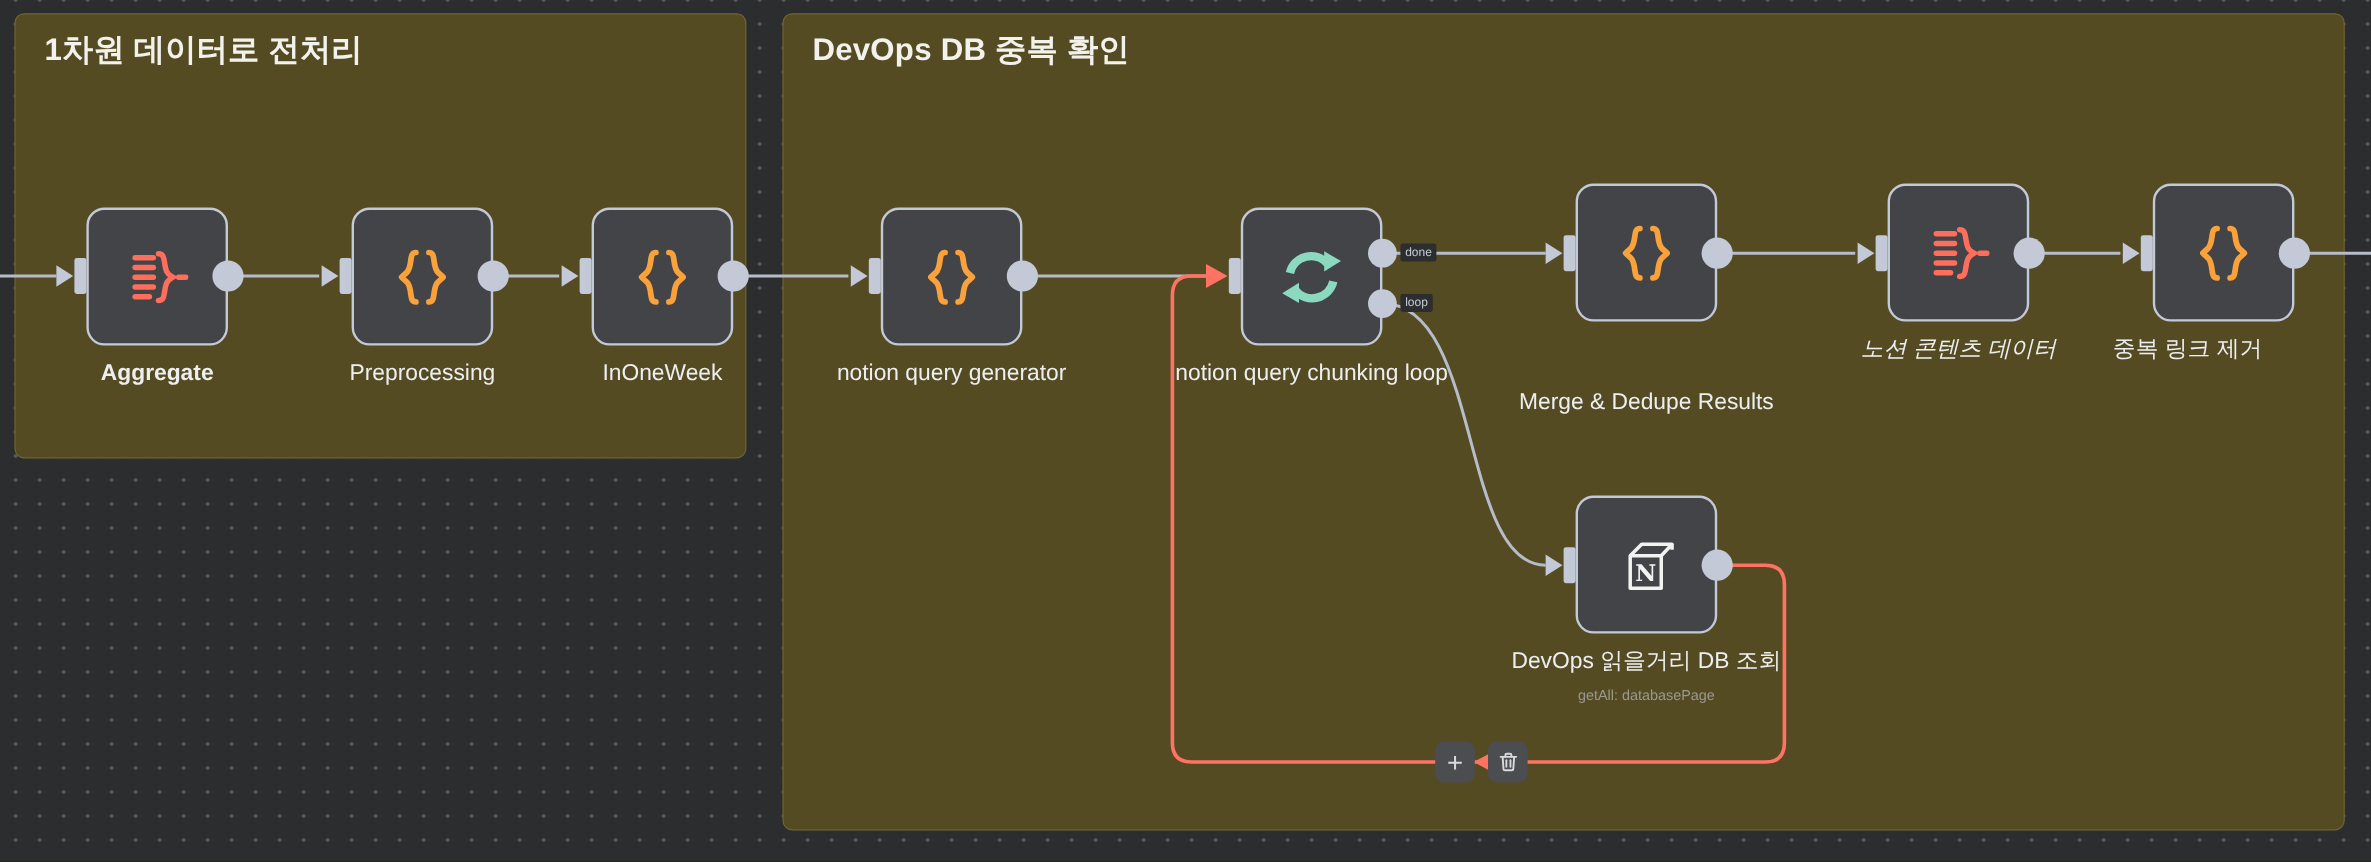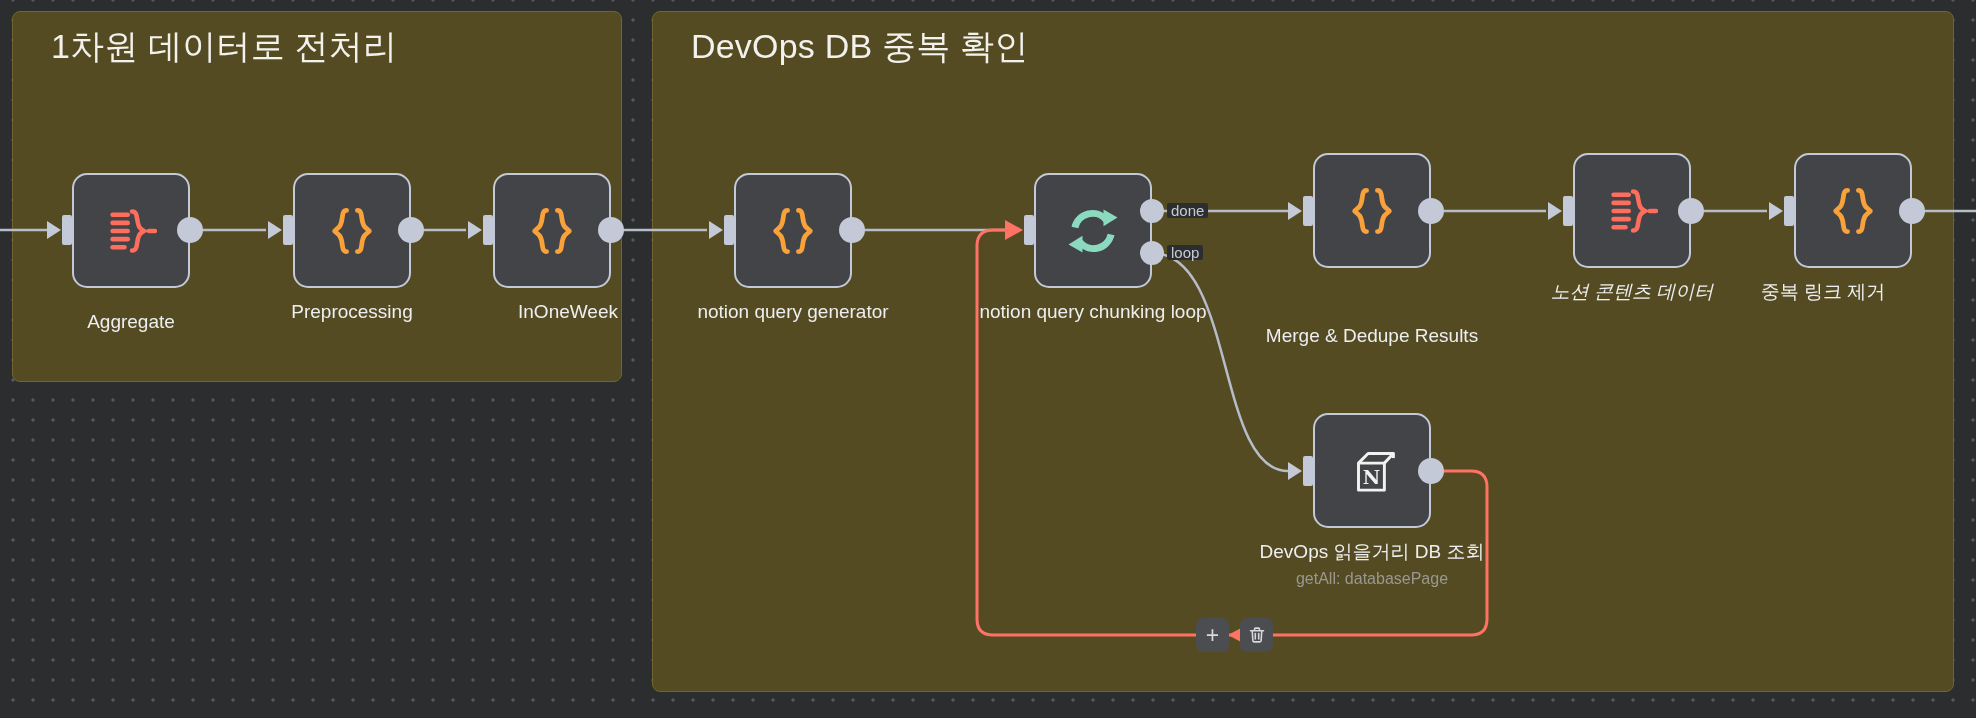--- a/index.html
+++ b/index.html
@@ -4,38 +4,38 @@
 <style>
   html,body{margin:0;padding:0;background:#1e1f20;}
   .canvas{
     position:relative; width:1976px; height:718px; overflow:hidden;
     background-color:#2c2d2e;
     background-image:radial-gradient(circle,#56585c 1.5px,transparent 1.7px);
     background-size:20px 20px; background-position:3px 10px;
     font-family:"Liberation Sans","DejaVu Sans",sans-serif;
   }
   .sticky{position:absolute;background:#544b23;border:1px solid #6f6530;border-radius:8px;z-index:0;}
-  .sticky-title{padding:12px 38px;font-size:34px;font-weight:400;color:#f2f1ec;letter-spacing:.2px;}
+  .sticky-title{padding:12px 24px;font-size:26px;font-weight:700;color:#f2f1ec;letter-spacing:.2px;}
   svg.layer{position:absolute;left:0;top:0;}
   svg.lines{z-index:1;}
   svg.ports{z-index:3;}
   .node{
     position:absolute;width:118px;height:115px;box-sizing:border-box;
     background:#424447;border:2px solid #c3c9d6;border-radius:15px;
     display:flex;align-items:center;justify-content:center;z-index:2;
   }
   .node-label{
     position:absolute;transform:translateX(-50%);text-align:center;
     color:#edeef0;font-size:19px;line-height:26px;white-space:nowrap;z-index:2;
   }
   .node-label.wrap{white-space:normal;width:230px;}
-  .node-sub{color:#9a9890;font-size:16px;line-height:20px;margin-top:4px;font-weight:400;}
+  .node-sub{color:#9a9890;font-size:12px;line-height:20px;margin-top:4px;font-weight:400;}
   .badge{
     position:absolute;z-index:3;background:#2c2d2e;color:#c6cbd5;
-    font-size:15px;line-height:15px;padding:0 4px;border-radius:2px;
+    font-size:10px;line-height:15px;padding:0 4px;border-radius:2px;
   }
   .conn-btn{
     position:absolute;z-index:4;width:33px;height:34px;border-radius:7px;
     background:#4b4d50;color:#d7d9db;display:flex;align-items:center;justify-content:center;
     font-size:23px;font-weight:400;cursor:pointer;
   }
   .dashed-badge{position:absolute;z-index:3;}
 </style>
 </head>
 <body>
@@ -71,41 +71,41 @@
         <path d="M7 9 H21"></path>
           <path d="M7 16.5 H21"></path>
           <path d="M7 24 H21"></path>
           <path d="M7 31.5 H21"></path>
           <path d="M7 39 H18"></path>
         <path d="M25 6 C31 6 28.5 14 31.5 20 C32.8 22.4 35 23.4 36 24 C35 24.6 32.8 25.6 31.5 28 C28.5 34 31 42 25 42"></path>
         <path d="M40.5 24 H46"></path>
       </g>
     </svg>
   </div>
-  <div class="node-label" style="left:131px;top:309px;">Aggregate</div>
+  <div class="node-label" style="left:131px;top:299px;font-weight:bold;">Aggregate</div>
 
   <div class="node" style="left:293px;top:173px;">
     <svg width="52" height="52" viewBox="0 0 48 48">
       <g stroke="#f9a13a" stroke-width="4.4" stroke-linecap="round" stroke-linejoin="round" fill="none">
         <path d="M19 5 C13.5 5 16.5 13.5 12.8 19.3 C11.5 21.3 9 22.6 8 24 C9 25.4 11.5 26.7 12.8 28.7 C16.5 34.5 13.5 43 19 43"></path>
         <path d="M29 5 C34.5 5 31.5 13.5 35.2 19.3 C36.5 21.3 39 22.6 40 24 C39 25.4 36.5 26.7 35.2 28.7 C31.5 34.5 34.5 43 29 43"></path>
       </g>
     </svg>
   </div>
   <div class="node-label" style="left:352px;top:299px;">Preprocessing</div>
 
   <div class="node" style="left:493px;top:173px;">
     <svg width="52" height="52" viewBox="0 0 48 48">
       <g stroke="#f9a13a" stroke-width="4.4" stroke-linecap="round" stroke-linejoin="round" fill="none">
         <path d="M19 5 C13.5 5 16.5 13.5 12.8 19.3 C11.5 21.3 9 22.6 8 24 C9 25.4 11.5 26.7 12.8 28.7 C16.5 34.5 13.5 43 19 43"></path>
         <path d="M29 5 C34.5 5 31.5 13.5 35.2 19.3 C36.5 21.3 39 22.6 40 24 C39 25.4 36.5 26.7 35.2 28.7 C31.5 34.5 34.5 43 29 43"></path>
       </g>
     </svg>
   </div>
-  <div class="node-label" style="left:552px;top:299px;margin-left:16px;">InOneWeek</div>
+  <div class="node-label" style="left:552px;top:299px;">InOneWeek</div>
 
   <div class="node" style="left:734px;top:173px;">
     <svg width="52" height="52" viewBox="0 0 48 48">
       <g stroke="#f9a13a" stroke-width="4.4" stroke-linecap="round" stroke-linejoin="round" fill="none">
         <path d="M19 5 C13.5 5 16.5 13.5 12.8 19.3 C11.5 21.3 9 22.6 8 24 C9 25.4 11.5 26.7 12.8 28.7 C16.5 34.5 13.5 43 19 43"></path>
         <path d="M29 5 C34.5 5 31.5 13.5 35.2 19.3 C36.5 21.3 39 22.6 40 24 C39 25.4 36.5 26.7 35.2 28.7 C31.5 34.5 34.5 43 29 43"></path>
       </g>
     </svg>
   </div>
   <div class="node-label" style="left:793px;top:299px;">notion query generator</div>

